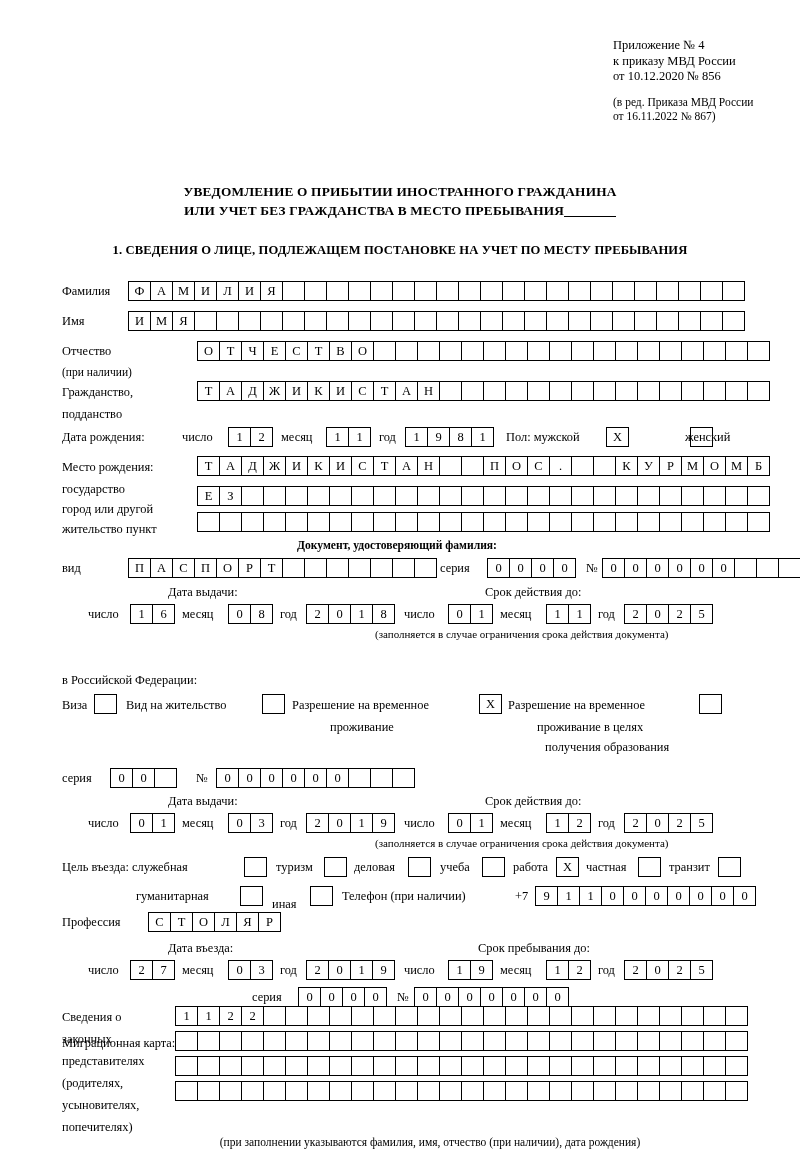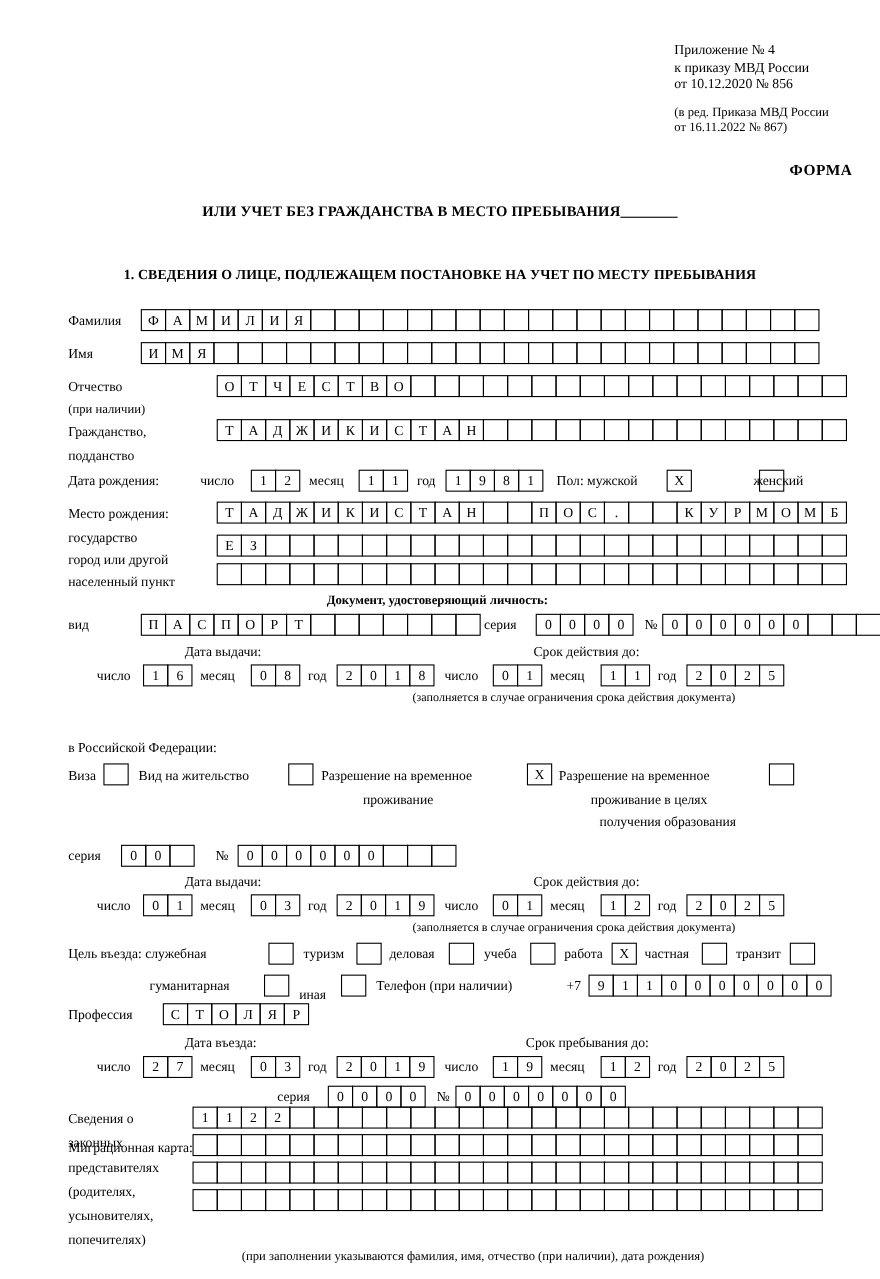--- a/index.html
+++ b/index.html
@@ -58,23 +58,23 @@
   <div class="hdr">
     <div>Приложение № 4</div>
     <div>к приказу МВД России</div>
     <div>от 10.12.2020 № 856</div>
     <div class="sub">
       <div>(в ред. Приказа МВД России</div>
       <div>от 16.11.2022 № 867)</div>
     </div>
   </div>
 
-  <div class="forma">ФОРМА</div>
 
   <div class="title">
+    <div>УВЕДОМЛЕНИЕ О ПРИБЫТИИ ИНОСТРАННОГО ГРАЖДАНИНА</div>
     <div><span>ИЛИ УЧЕТ БЕЗ ГРАЖДАНСТВА В МЕСТО ПРЕБЫВАНИЯ</span><span class="ul"></span></div>
   </div>
 
   <div class="section1">1. СВЕДЕНИЯ О ЛИЦЕ, ПОДЛЕЖАЩЕМ ПОСТАНОВКЕ НА УЧЕТ ПО МЕСТУ ПРЕБЫВАНИЯ</div>
 
   <div class="t" style="top:284px;left:62px;">Фамилия</div>
   <div class="boxes" id="row-surname" style="top:281px;left:128px;">
       <div class="bx">Ф</div>
       <div class="bx">А</div>
       <div class="bx">М</div>
@@ -218,21 +218,21 @@
       <div class="bx">1</div>
     </div>
   <div class="t" style="top:430px;left:506px;">Пол: мужской</div>
   <div class="single" style="top:427px;left:606px;">X</div>
   <div class="t" style="top:430px;left:637px;margin-left:48px;">женский</div>
   <div class="single" style="top:427px;left:690px;"></div>
 
   <div class="t" style="top:460px;left:62px;">Место рождения:</div>
   <div class="t" style="top:482px;left:62px;">государство</div>
   <div class="t" style="top:502px;left:62px;">город или другой</div>
-  <div class="t" style="top:522px;left:62px;">населенный пункт</div>
+  <div class="t" style="top:522px;left:62px;">жительство пункт</div>
   <div class="boxes" id="birthplace-1" style="top:456px;left:197px;">
       <div class="bx">Т</div>
       <div class="bx">А</div>
       <div class="bx">Д</div>
       <div class="bx">Ж</div>
       <div class="bx">И</div>
       <div class="bx">К</div>
       <div class="bx">И</div>
       <div class="bx">С</div>
       <div class="bx">Т</div>
@@ -304,21 +304,21 @@
       <div class="bx"></div>
       <div class="bx"></div>
       <div class="bx"></div>
       <div class="bx"></div>
       <div class="bx"></div>
       <div class="bx"></div>
       <div class="bx"></div>
       <div class="bx"></div>
     </div>
 
-  <div class="tb" style="top:539px;left:297px;">Документ, удостоверяющий личность:</div>
+  <div class="tb" style="top:539px;left:297px;">Документ, удостоверяющий фамилия:</div>
   <div class="t" style="top:561px;left:62px;">вид</div>
   <div class="boxes" id="doc-kind" style="top:558px;left:128px;">
       <div class="bx">П</div>
       <div class="bx">А</div>
       <div class="bx">С</div>
       <div class="bx">П</div>
       <div class="bx">О</div>
       <div class="bx">Р</div>
       <div class="bx">Т</div>
       <div class="bx"></div>

